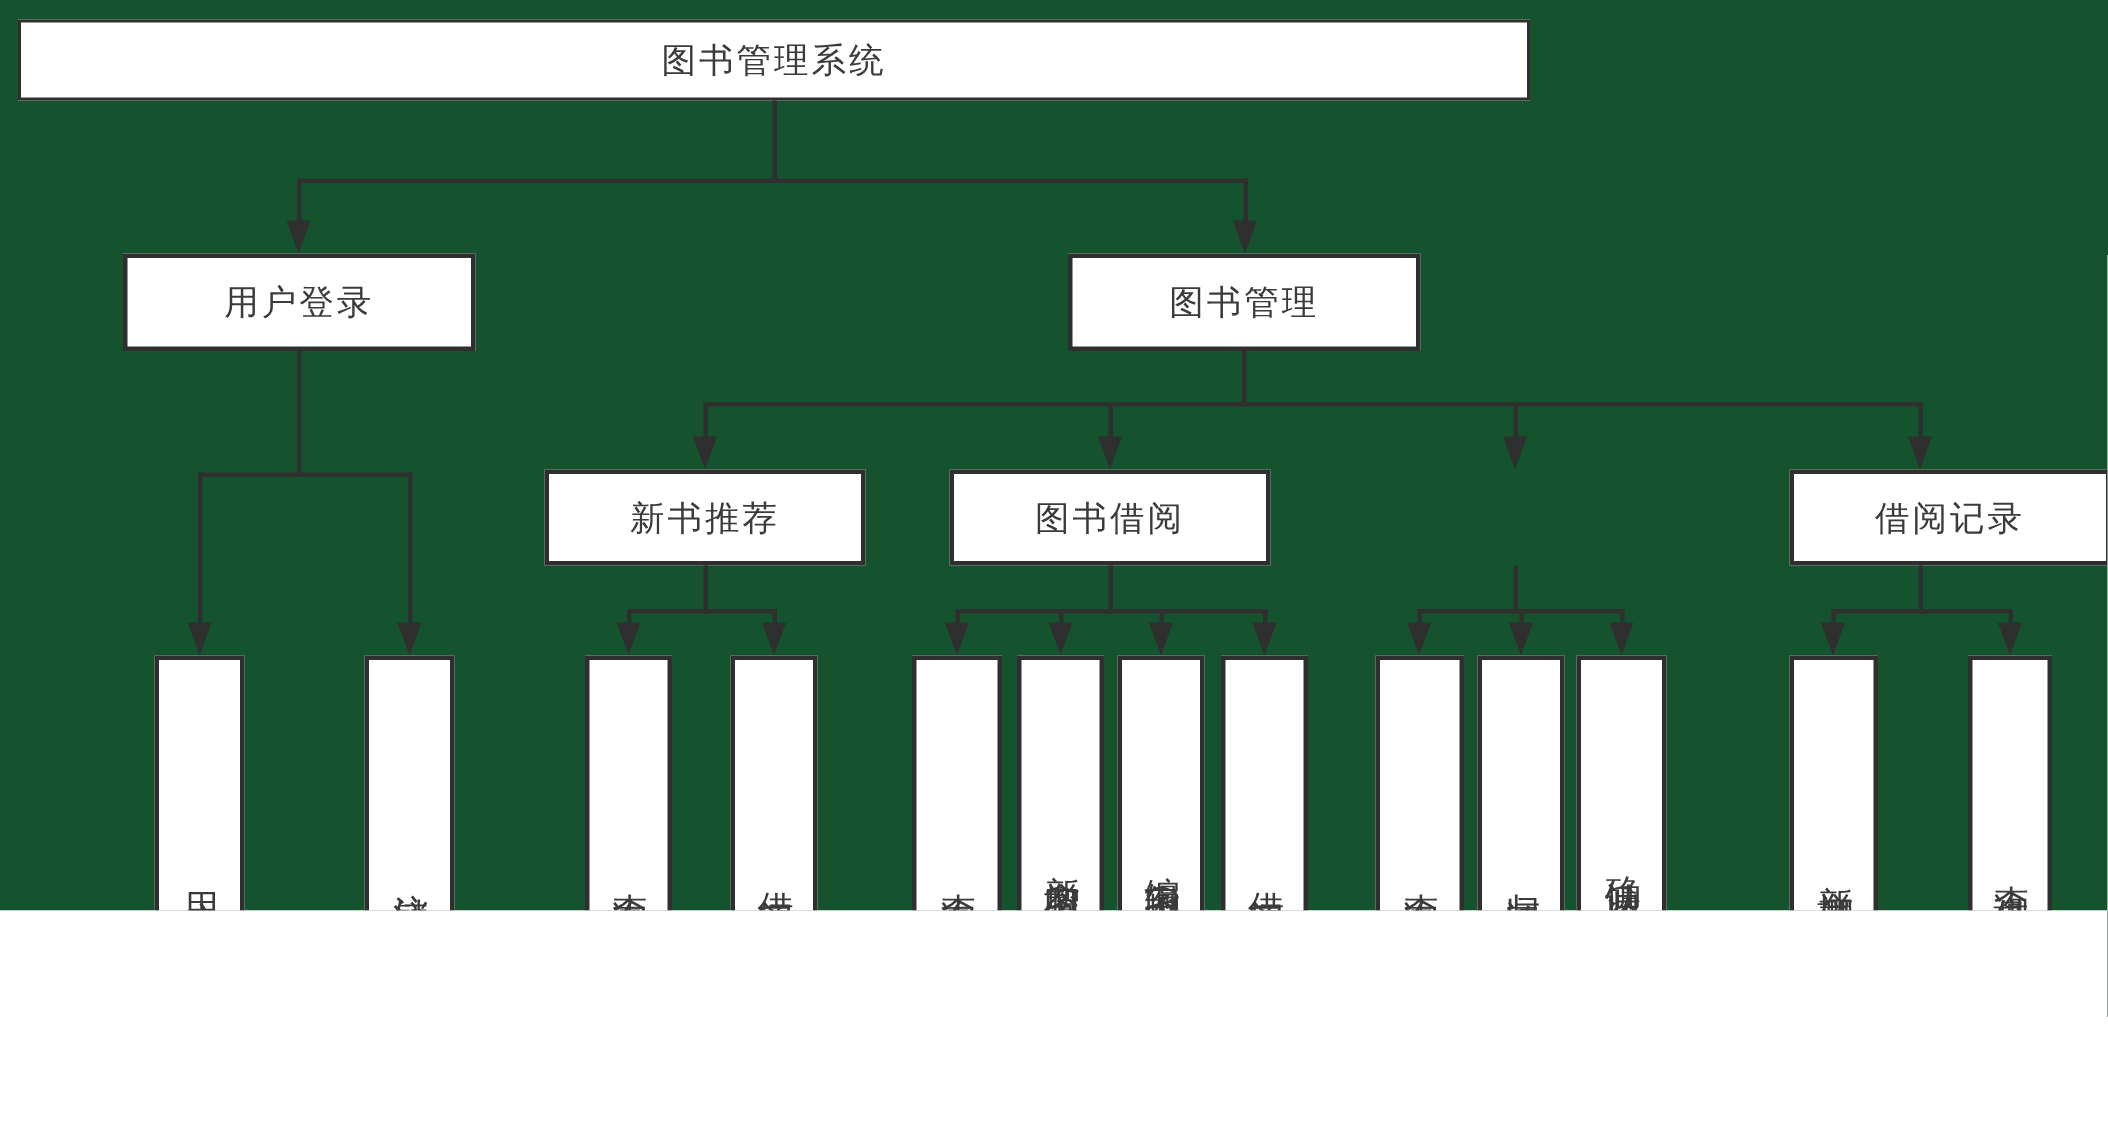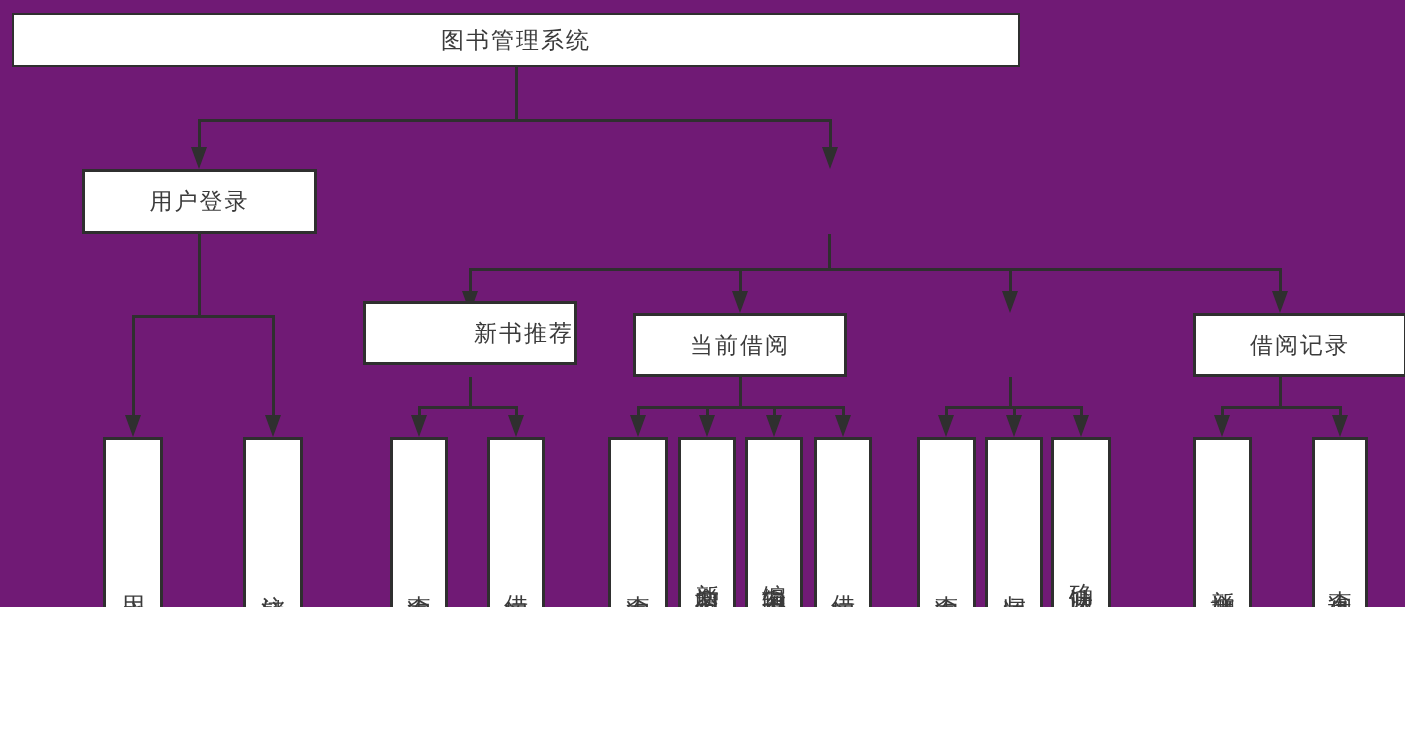--- a/index.html
+++ b/index.html
@@ -1,17 +1,17 @@
 <!DOCTYPE html>
 <html><head>
 <meta charset="utf-8">
 <style>
   html,body{margin:0;padding:0;background:#ffffff;}
   .canvas{
-    position:relative;width:1405px;height:607px;background:#701a75;
+    position:relative;width:1405px;height:607px;background:#14532d;
     font-family:"Liberation Sans","DejaVu Sans",sans-serif;color:#3b3b3b;overflow:hidden;
   }
   .box{
     position:absolute;box-sizing:border-box;background:#ffffff;
     border:3px solid #2f2f2f;display:flex;align-items:center;justify-content:center;
   }
   .box.root{border-width:2px;}
   .hlabel{font-size:23px;letter-spacing:2px;white-space:nowrap;}
   .vlabel{
     writing-mode:vertical-rl;text-orientation:mixed;
@@ -41,44 +41,47 @@
   <div class="vline" style="left:515px;top:67px;height:55px;"></div>
   <div class="hline" style="left:198px;top:119px;width:634px;"></div>
   <div class="vline" style="left:198px;top:119px;height:33px;"></div>
   <div class="arrow" style="left:191px;top:147px;"></div>
   <div class="vline" style="left:829px;top:119px;height:33px;"></div>
   <div class="arrow" style="left:822px;top:147px;"></div>
 
   <div class="box" style="left:82px;top:169px;width:235px;height:65px;">
     <span class="hlabel">用户登录</span>
   </div>
+  <div class="box" style="left:712px;top:169px;width:235px;height:65px;">
+    <span class="hlabel">图书管理</span>
+  </div>
 
   <div class="vline" style="left:198px;top:234px;height:84px;"></div>
   <div class="hline" style="left:132px;top:315px;width:143px;"></div>
   <div class="vline" style="left:132px;top:315px;height:105px;"></div>
   <div class="arrow" style="left:125px;top:415px;"></div>
   <div class="vline" style="left:272px;top:315px;height:105px;"></div>
   <div class="arrow" style="left:265px;top:415px;"></div>
 
   <div class="vline" style="left:828px;top:234px;height:37px;"></div>
   <div class="hline" style="left:469px;top:268px;width:813px;"></div>
   <div class="vline" style="left:469px;top:268px;height:28px;"></div>
   <div class="arrow" style="left:462px;top:291px;"></div>
   <div class="vline" style="left:739px;top:268px;height:28px;"></div>
   <div class="arrow" style="left:732px;top:291px;"></div>
   <div class="vline" style="left:1009px;top:268px;height:28px;"></div>
   <div class="arrow" style="left:1002px;top:291px;"></div>
   <div class="vline" style="left:1279px;top:268px;height:28px;"></div>
   <div class="arrow" style="left:1272px;top:291px;"></div>
 
-  <div class="box" style="left:363px;top:301px;width:214px;height:64px;justify-content:flex-end;">
+  <div class="box" style="left:363px;top:313px;width:214px;height:64px;">
     <span class="hlabel">新书推荐</span>
   </div>
   <div class="box" style="left:633px;top:313px;width:214px;height:64px;">
-    <span class="hlabel">当前借阅</span>
+    <span class="hlabel">图书借阅</span>
   </div>
   <div class="box" style="left:1173px;top:313px;width:214px;height:64px;margin-left:20px;">
     <span class="hlabel">借阅记录</span>
   </div>
 
   <div class="vline" style="left:469px;top:377px;height:32px;"></div>
   <div class="hline" style="left:418px;top:406px;width:100px;"></div>
   <div class="vline" style="left:418px;top:406px;height:14px;"></div>
   <div class="arrow" style="left:411px;top:415px;"></div>
   <div class="vline" style="left:515px;top:406px;height:14px;"></div>

